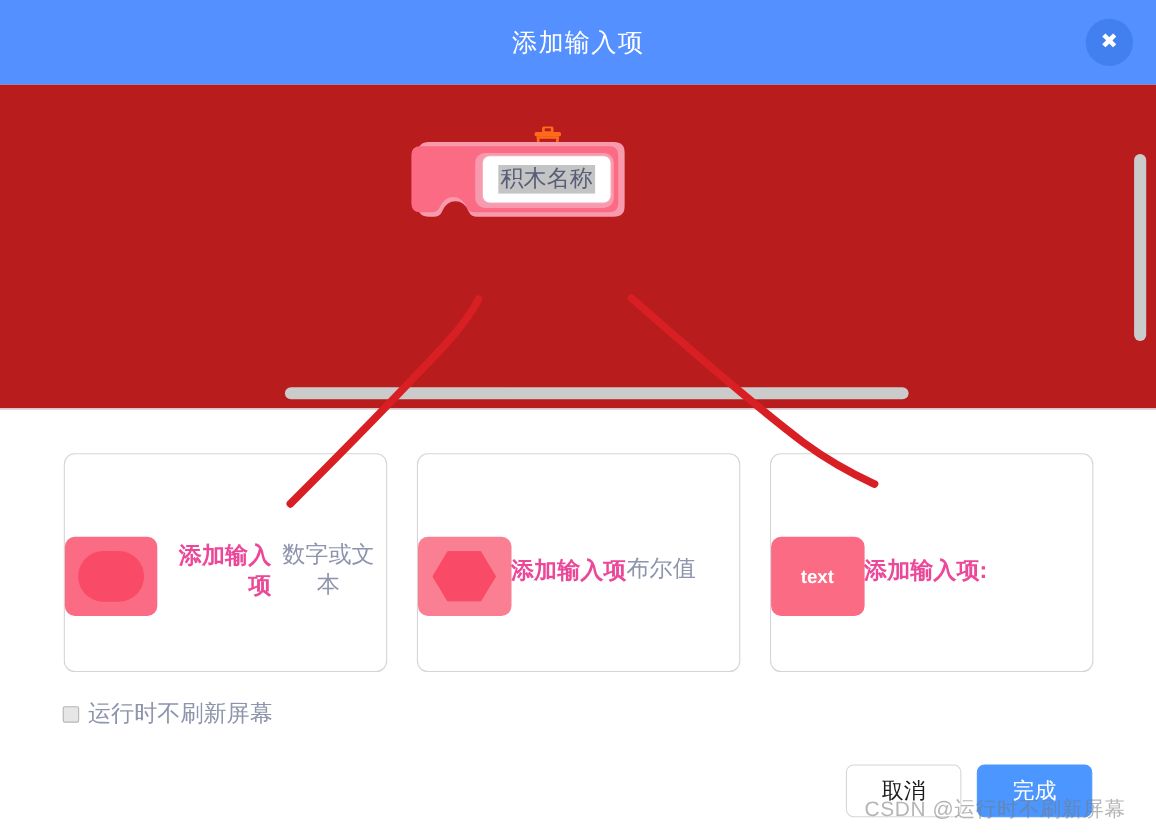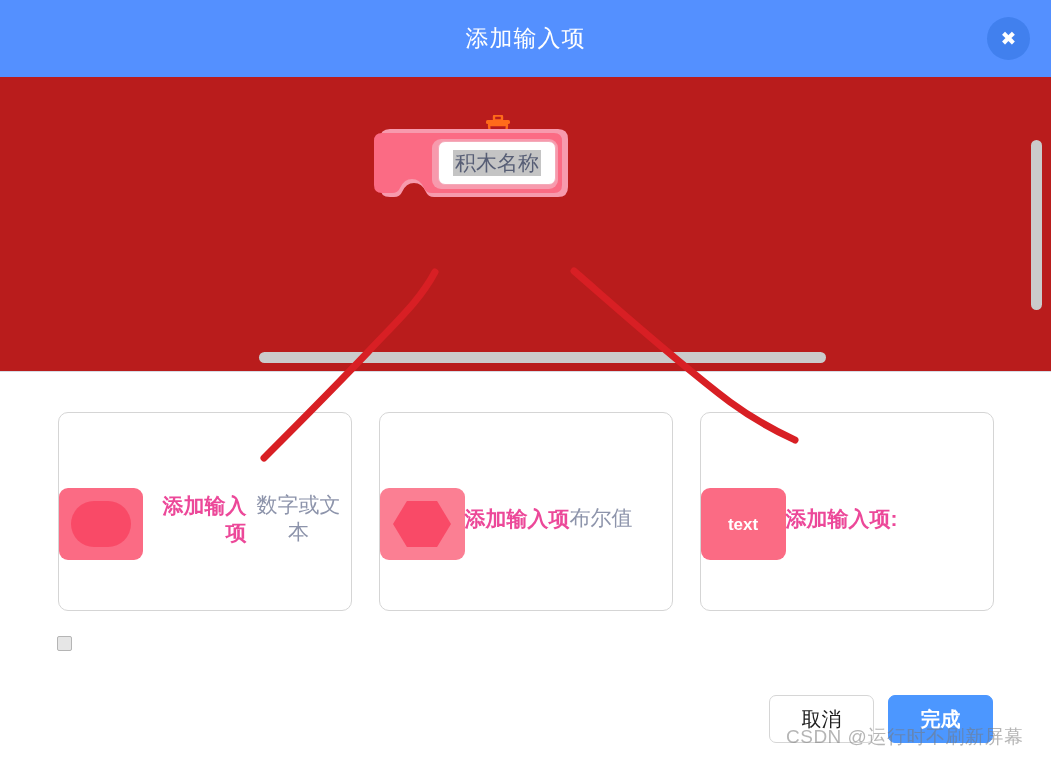--- a/index.html
+++ b/index.html
@@ -248,21 +248,21 @@
   }
   .btn-cancel {
     background: #ffffff;
     border: 1px solid #d6d6d6;
     color: #1c1c1c;
   }
   .btn-ok {
     background: #4c97ff;
     border: 1px solid #4c97ff;
     color: #ffffff;
-    font-weight: bold;
+    font-weight: normal;
   }
 
   
   .annotations {
     position: absolute;
     left: 0; top: 0;
     width: 1051px;
     height: 757px;
     pointer-events: none;
   }
@@ -352,20 +352,21 @@
       <div class="option-icon">
         <span class="icon-text">text</span>
       </div>
       <div class="option-label">添加输入项:</div>
       <div class="option-sub"></div>
     </div>
   </div>
 
   <div class="checkbox-row">
     <div class="checkbox-box"></div>
+    <span class="checkbox-label">运行时不刷新屏幕</span>
   </div>
 
   <div class="footer-buttons">
     <div class="btn btn-cancel">取消</div>
     <div class="btn btn-ok">完成</div>
   </div>
 
   <svg class="annotations" width="1051" height="757" viewBox="0 0 1051 757">
     <g id="annotation-marks" fill="none" stroke-linecap="round" stroke-width="7">
         <path d="M 435 272 C 420 300 400 318 368 352 C 330 392 292 430 264 458" stroke="#d81f24"></path>

